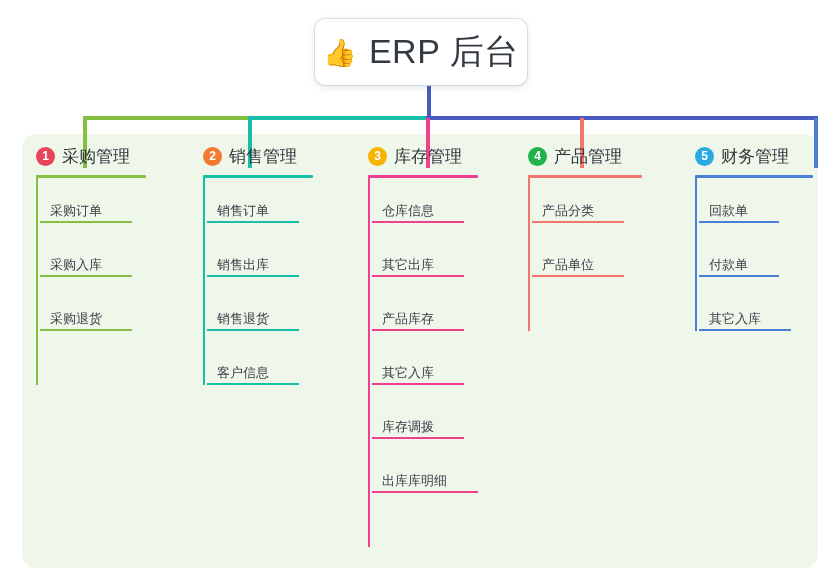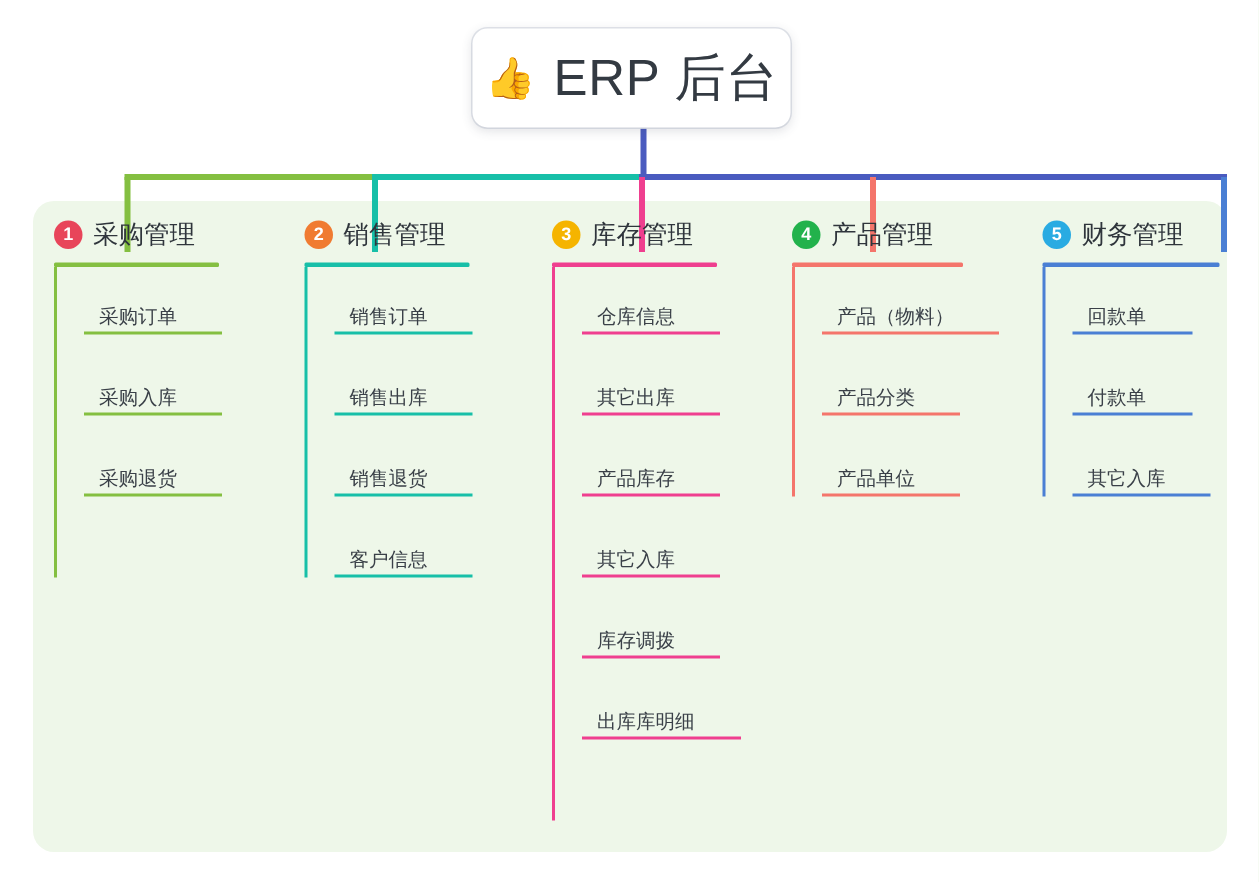--- a/index.html
+++ b/index.html
@@ -53,21 +53,21 @@
   .col-head{display:flex;align-items:center;gap:7px;height:32px;}
   .badge{
     width:19px;height:19px;border-radius:50%;
     display:flex;align-items:center;justify-content:center;
     color:#ffffff;font-size:12px;font-weight:bold;line-height:1;
     flex:0 0 auto;
   }
   .col-title{font-size:17px;color:#2f353c;white-space:nowrap;}
   .head-rule{height:3px;border-radius:1px;margin-top:3px;}
 
-  .branch{position:relative;padding-left:20px;margin-top:0;}
+  .branch{position:relative;padding-left:4px;margin-top:0;}
   .branch-spine{position:absolute;left:0;top:0;width:2px;}
 
   .leaf{position:relative;height:54px;}
   .leaf-label{
     position:absolute;left:10px;bottom:12px;
     font-size:13px;color:#3a4048;white-space:nowrap;
   }
   .leaf-rule{position:absolute;left:0;bottom:9px;height:2px;}
 
   
@@ -178,24 +178,20 @@
     </div>
   <div class="col col-4">
       <div class="col-head">
         <span class="badge" style="background: rgb(34, 178, 76);">4</span>
         <span class="col-title">产品管理</span>
       </div>
       <div class="head-rule" style="background: rgb(244, 117, 107); width: 114px;"></div>
       <div class="branch">
         <div class="branch-spine" style="background: rgb(244, 117, 107); height: 153px;"></div>
         <div class="leaf">
-          <span class="leaf-label">产品（物料）</span>
-          <div class="leaf-rule" style="background: rgb(244, 117, 107); width: 118px;"></div>
-        </div>
-        <div class="leaf">
           <span class="leaf-label">产品分类</span>
           <div class="leaf-rule" style="background: rgb(244, 117, 107); width: 92px;"></div>
         </div>
         <div class="leaf">
           <span class="leaf-label">产品单位</span>
           <div class="leaf-rule" style="background: rgb(244, 117, 107); width: 92px;"></div>
         </div>
       </div>
     </div>
   <div class="col col-5">

